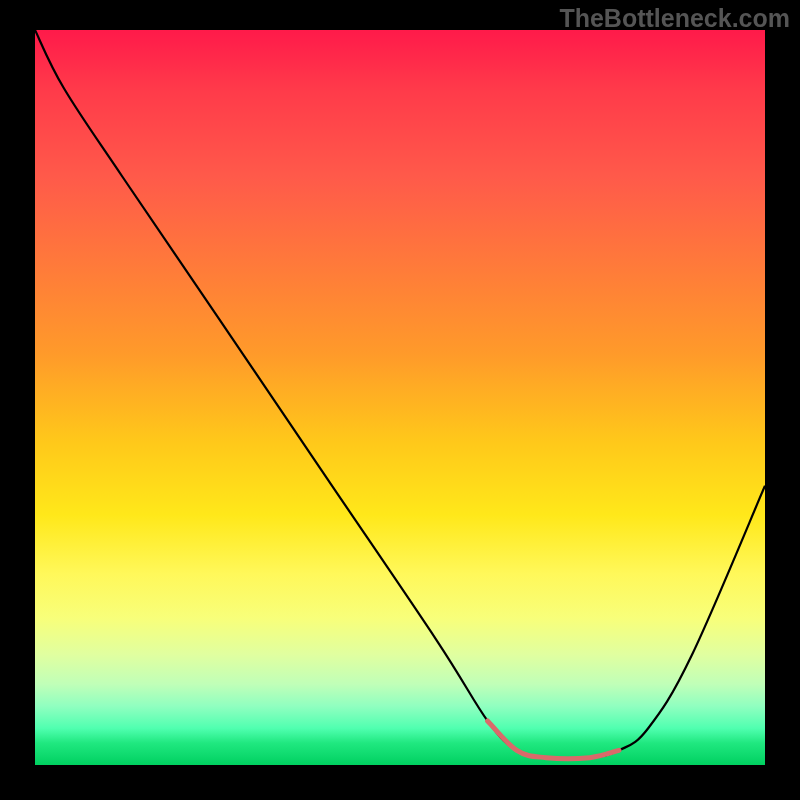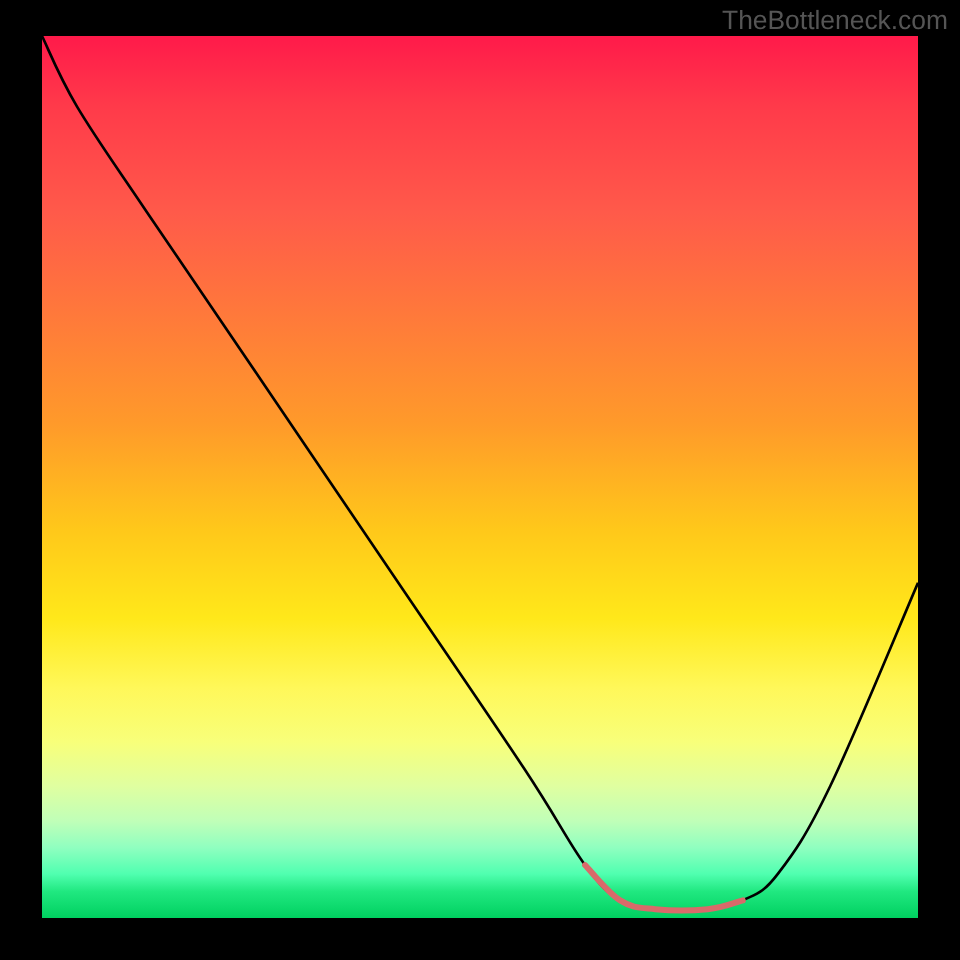--- a/index.html
+++ b/index.html
@@ -9,22 +9,22 @@
     background: #000;
     position: relative;
     font-family: Arial, sans-serif;
     overflow: hidden;
   }
   .watermark {
     position: absolute;
     top: 4px;
     right: 10px;
     color: #555;
-    font-size: 22px;
-    font-weight: 400;
+    font-size: 25px;
+    font-weight: 700;
     z-index: 10;
   }
   .plot-area {
     position: absolute;
     left: 35px;
     top: 30px;
     width: 730px;
     height: 735px;
     background: linear-gradient(to bottom,
       #ff1a4a 0%,

